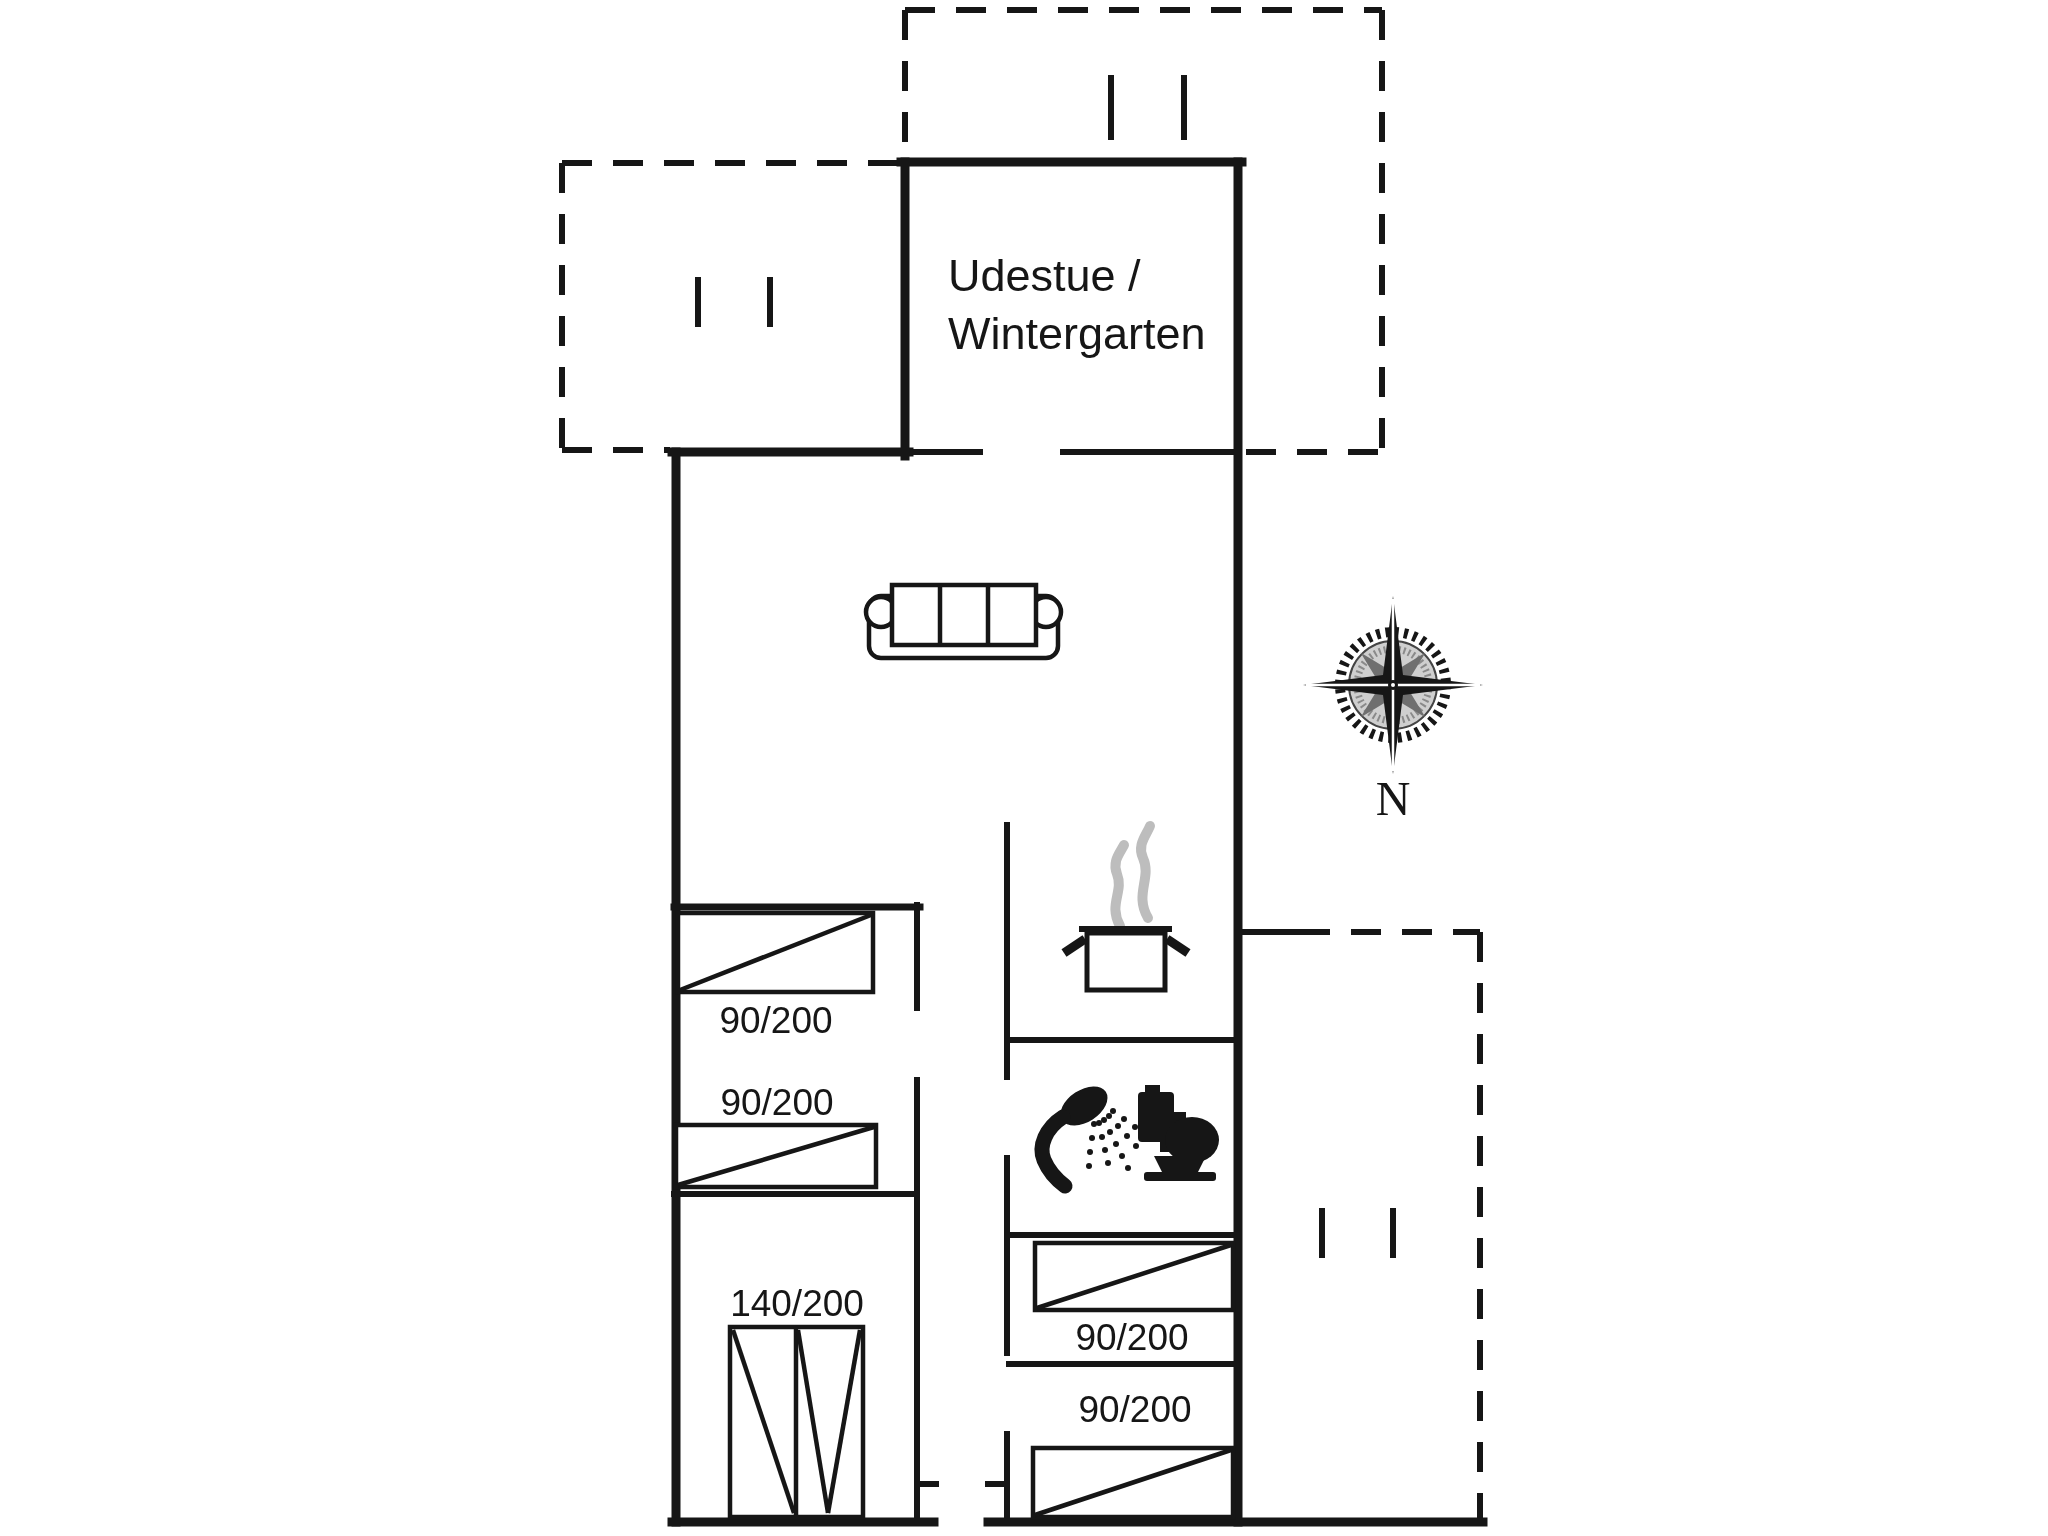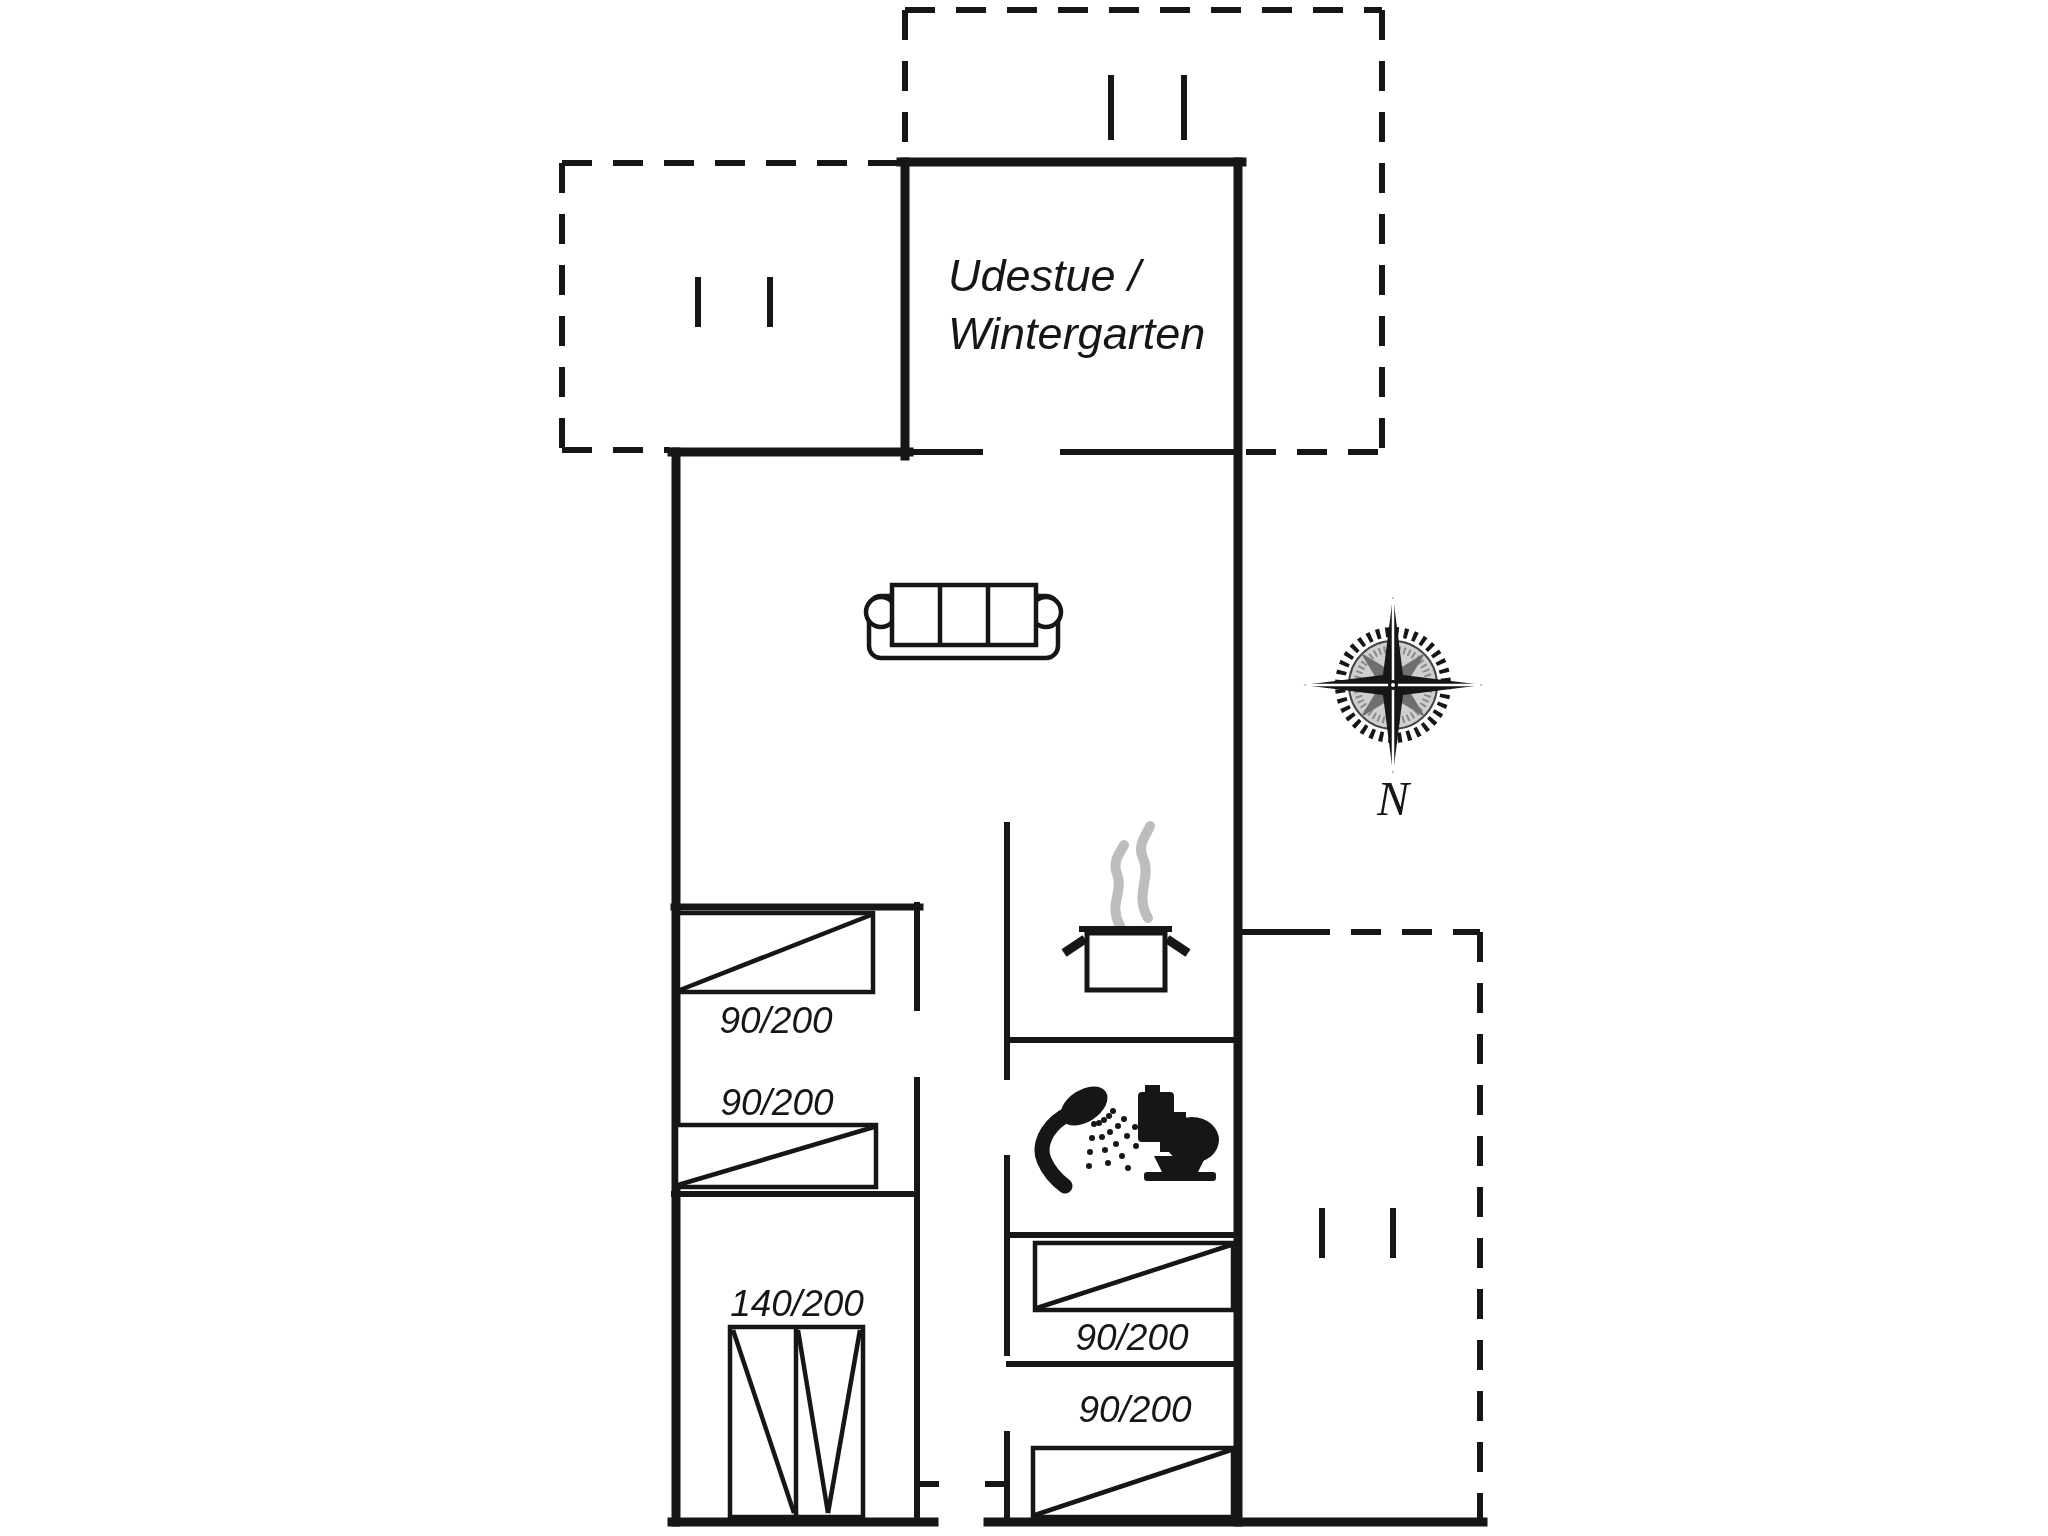--- a/index.html
+++ b/index.html
@@ -1,21 +1,21 @@
 <!DOCTYPE html>
 <html style="--line: #161616; --steam: #bdbdbd; --background: #ffffff;"><head>
 <meta charset="utf-8">
 <style>
   :root{
     --line:#161616;
     --steam:#bdbdbd;
     --background:#ffffff;
   }
   html,body{margin:0;padding:0;background:var(--background);}
-  #stage{position:relative;width:1904px;height:1536px;background:var(--background);overflow:hidden;font-style:italic;}
+  #stage{position:relative;width:1904px;height:1536px;background:var(--background);overflow:hidden;}
   svg{position:absolute;left:0;top:0;}
   .wall{stroke:var(--line);stroke-width:9;stroke-linecap:square;fill:none;}
   .iwall{stroke:var(--line);stroke-width:6;stroke-linecap:square;fill:none;}
   .iwall-heavy{stroke:var(--line);stroke-width:7;stroke-linecap:square;fill:none;}
   .dash{stroke:var(--line);stroke-width:6;stroke-dasharray:30 21;stroke-linecap:butt;fill:none;}
   .stub{stroke:var(--line);stroke-width:6;stroke-linecap:butt;fill:none;}
   .tick{stroke:var(--line);stroke-width:6;stroke-linecap:butt;}
   .furn{stroke:var(--line);stroke-width:4.5;fill:var(--background);}
   .furnline{stroke:var(--line);stroke-width:4.5;fill:none;}
   .solid{fill:var(--line);stroke:none;}

